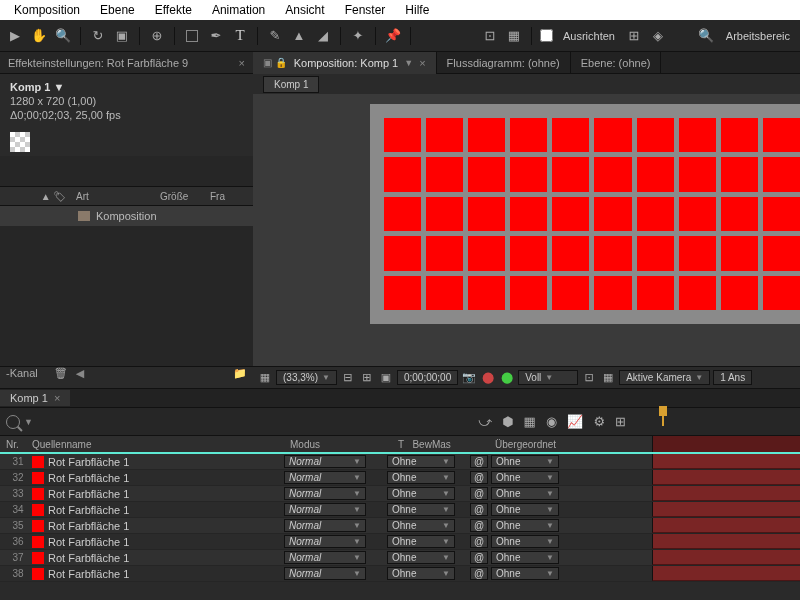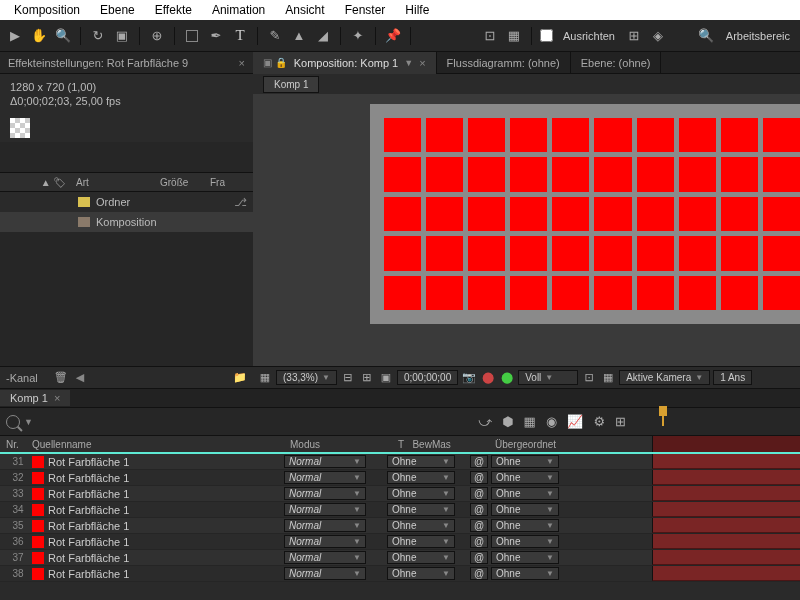--- a/index.html
+++ b/index.html
@@ -33,21 +33,21 @@
   .projtbl-head .art { width: 90px; padding-left: 6px; }
   .projtbl-head .gr { width: 50px; }
   .projtbl-head .fr { width: 30px; }
   .projrow { height: 20px; display: flex; align-items: center; font-size: 11px; }
   .projrow.sel { background: #3a3a3a; }
   .projrow .pad { width: 78px; }
   .folder-icon { width: 12px; height: 10px; background: #d8c050; margin-right: 6px; }
   .comp-icon { width: 12px; height: 10px; background: #8a7a6a; margin-right: 6px; }
   .tree-icon-right { color: #888; margin-left: auto; margin-right: 6px; font-size: 11px; }
   .leftfill { flex: 1; background: #262626; }
-  .leftfoot { height: 22px; background: #2a2a2a; border-top: 1px solid #111; display: flex; align-items: center; padding: 0 6px; gap: 8px; font-size: 11px; color: #aaa; }
+  .leftfoot { height: 22px; background: #2a2a2a; border-top: 1px solid #111; display: flex; padding: 0 6px; gap: 8px; font-size: 11px; color: #aaa; }
   .leftfoot .trash { margin-left: 8px; }
   .leftfoot .arrow { color: #888; }
 
   
   .rightcol { flex: 1; background: #262626; display: flex; flex-direction: column; }
   .viewer-tabs { height: 22px; background: #222; display: flex; align-items: center; border-bottom: 1px solid #111; }
   .vtab { height: 22px; display: flex; align-items: center; padding: 0 10px; font-size: 11px; color: #aaa; border-right: 1px solid #111; }
   .vtab.active { background: #333; color: #ddd; }
   .vtab .x { margin-left: 6px; color: #888; }
   .vtab .pin { margin-right: 6px; color: #888; font-size: 10px; }
@@ -155,38 +155,33 @@
 </div>
 
 <div class="main">
 
   <div class="leftcol">
     <div class="fx-tab">
       <span>Effekteinstellungen: Rot Farbfläche 9</span>
       <span class="close">×</span>
     </div>
     <div class="compinfo">
+      <div class="name">Komp 1 ▼</div>
       <div>1280 x 720 (1,00)</div>
       <div>Δ0;00;02;03, 25,00 fps</div>
     </div>
     <div class="thumb-area">
         <div class="thumb"></div>
       </div>
     <div class="spacer-dark"></div>
     <div class="projtbl-head">
       <div class="ico">▲ 🏷</div>
       <div class="art">Art</div>
       <div class="gr">Größe</div>
       <div class="fr">Fra</div>
-    </div>
-    <div class="projrow">
-      <div class="pad"></div>
-        <div class="folder-icon"></div>
-      <span>Ordner</span>
-      <span class="tree-icon-right">⎇</span>
     </div>
     <div class="projrow sel">
       <div class="pad"></div>
         <div class="comp-icon"></div>
       <span>Komposition</span>
     </div>
     <div class="leftfill"></div>
     <div class="leftfoot">
       <span>-Kanal</span>
       <span class="trash">🗑</span>

